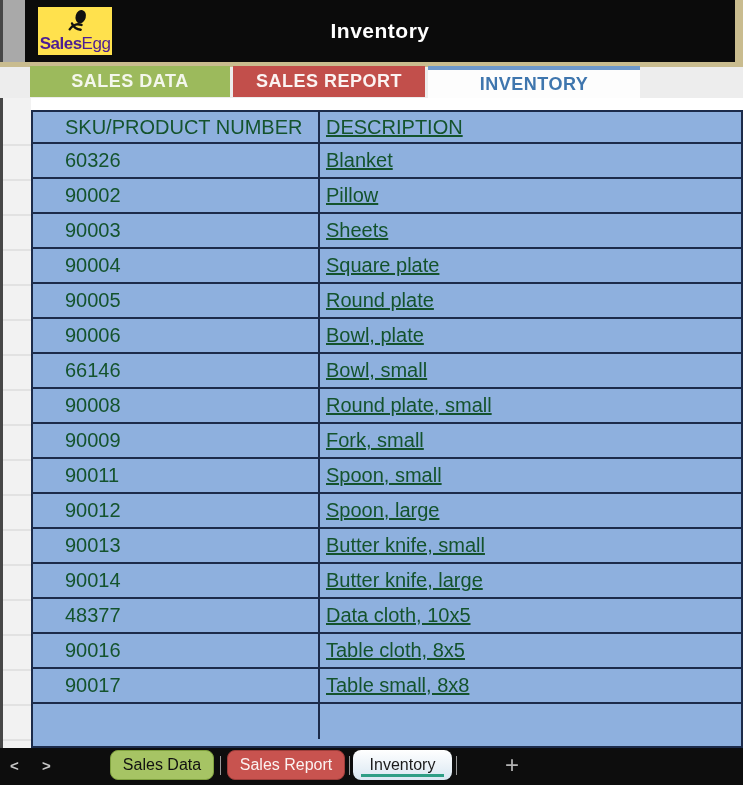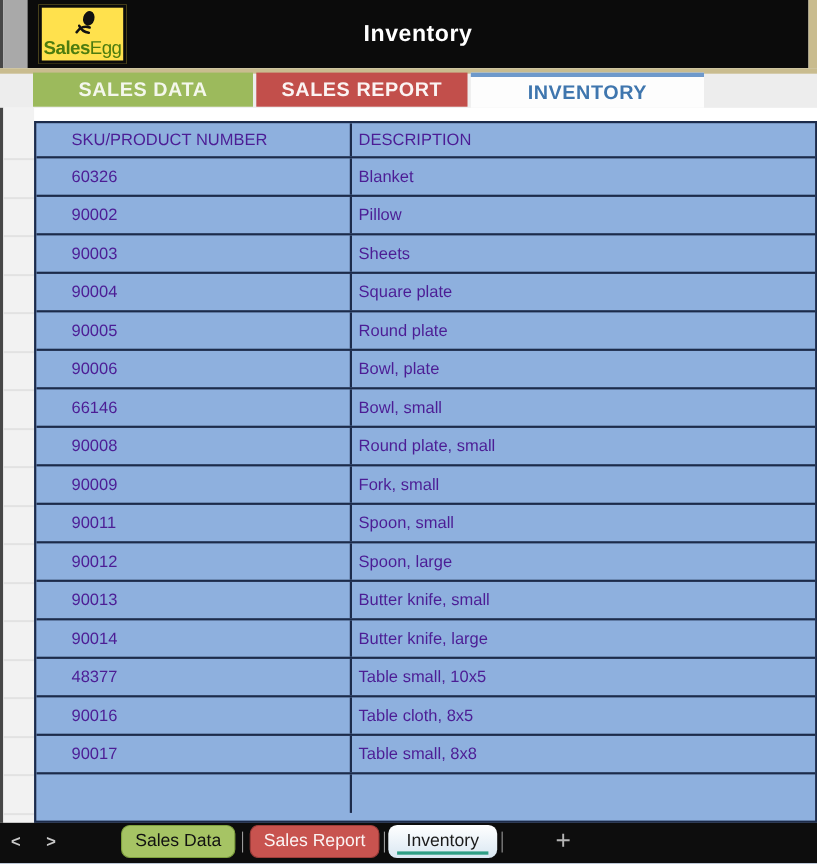--- a/index.html
+++ b/index.html
@@ -16,43 +16,43 @@
 
   
   .header { position:absolute; left:25px; top:0; width:710px; height:62px; background:#0B0B0B;
             display:flex; align-items:center; justify-content:center; }
   .header-right-tan { position:absolute; left:735px; top:0; width:8px; height:70px; background:#C9BC8F; }
   .title { color:#ffffff; font-weight:bold; font-size:21px; letter-spacing:0.5px; }
 
   .logo { position:absolute; left:10px; top:4px; width:80px; height:54px; background:#FFE14D;
           border:3px solid #0B0B0B; display:flex; flex-direction:column; align-items:center; justify-content:flex-end; }
   .logo-egg { position:absolute; top:1px; left:50%; transform:translateX(-42%); }
-  .logo-text { font-size:17px; color:#4d7c0f; line-height:1; padding-bottom:3px; white-space:nowrap;
+  .logo-text { font-size:17px; color:#4c1d95; line-height:1; padding-bottom:3px; white-space:nowrap;
                text-shadow:0 0 1px #FFE14D; letter-spacing:-0.5px; }
   .logo-text .b { font-weight:bold; }
 
   
   .tabstrip { position:absolute; left:0; top:62px; width:743px; height:36px; background:#EDEDED; }
   .tan-line { position:absolute; left:0; top:62px; width:743px; height:5px; background:#C9BC8F; }
   .rtab { position:absolute; top:66px; height:31px; display:flex; align-items:center; justify-content:center;
           font-weight:bold; font-size:18px; letter-spacing:0.5px; cursor:default; }
   .rtab-green { left:30px;  width:200px; background:#9CBA5C; color:#F4F7EC; }
   .rtab-red   { left:233px; width:192px; background:#C24F4B; color:#FBF3F2; }
   .rtab-white { left:428px; width:212px; height:32px; background:#FDFDFD; color:#3F76AE;
                 border-top:4px solid #6E99CB; }
 
   
   .table-wrap { position:absolute; left:31px; top:110px; width:712px; height:638px;
                 border:2px solid #1C2B4A; background:#8EB0DE; overflow:hidden; }
   .tr { display:flex; height:35px; border-bottom:2px solid #1C2B4A; }
   .tr.head { height:32px; }
   .tr:last-child { border-bottom:none; }
-  .td { display:flex; align-items:center; font-size:15px; color:#4c1d95; overflow:hidden; white-space:nowrap; }
+  .td { display:flex; align-items:center; font-size:20px; color:#14532d; overflow:hidden; white-space:nowrap; }
   .td.sku  { width:287px; padding-left:32px; border-right:2px solid #1C2B4A; }
-  .td.desc { flex:1; padding-left:6px; }
+  .td.desc { flex:1; padding-left:6px;text-decoration:underline; }
 
   
   .bottombar { position:absolute; left:0; top:748px; width:743px; height:37px; background:#0D0D0D; }
   .nav { position:absolute; top:9px; color:#C8C8C8; font-size:15px; font-weight:bold; cursor:default; }
   .nav-prev { left:10px; } .nav-next { left:42px; }
   .stab { position:absolute; top:2px; height:30px; border-radius:8px; display:flex; align-items:center;
           justify-content:center; font-size:16px; cursor:default; }
   .stab-green { left:110px; width:104px; background:#A6C464; color:#111; border:1px solid #7fa13e; }
   .stab-red   { left:227px; width:118px; background:#C8534F; color:#FBF3F2; border:1px solid #9e3d3a; }
   .stab-white { left:353px; width:99px; background:linear-gradient(#ffffff,#d9e7f2); color:#1b1b1b;
@@ -147,21 +147,21 @@
         <div class="tr">
           <div class="td sku">90013</div>
           <div class="td desc">Butter knife, small</div>
         </div>
         <div class="tr">
           <div class="td sku">90014</div>
           <div class="td desc">Butter knife, large</div>
         </div>
         <div class="tr">
           <div class="td sku">48377</div>
-          <div class="td desc">Table small, 10x5</div>
+          <div class="td desc">Data cloth, 10x5</div>
         </div>
         <div class="tr">
           <div class="td sku">90016</div>
           <div class="td desc">Table cloth, 8x5</div>
         </div>
         <div class="tr">
           <div class="td sku">90017</div>
           <div class="td desc">Table small, 8x8</div>
         </div>
         <div class="tr">

